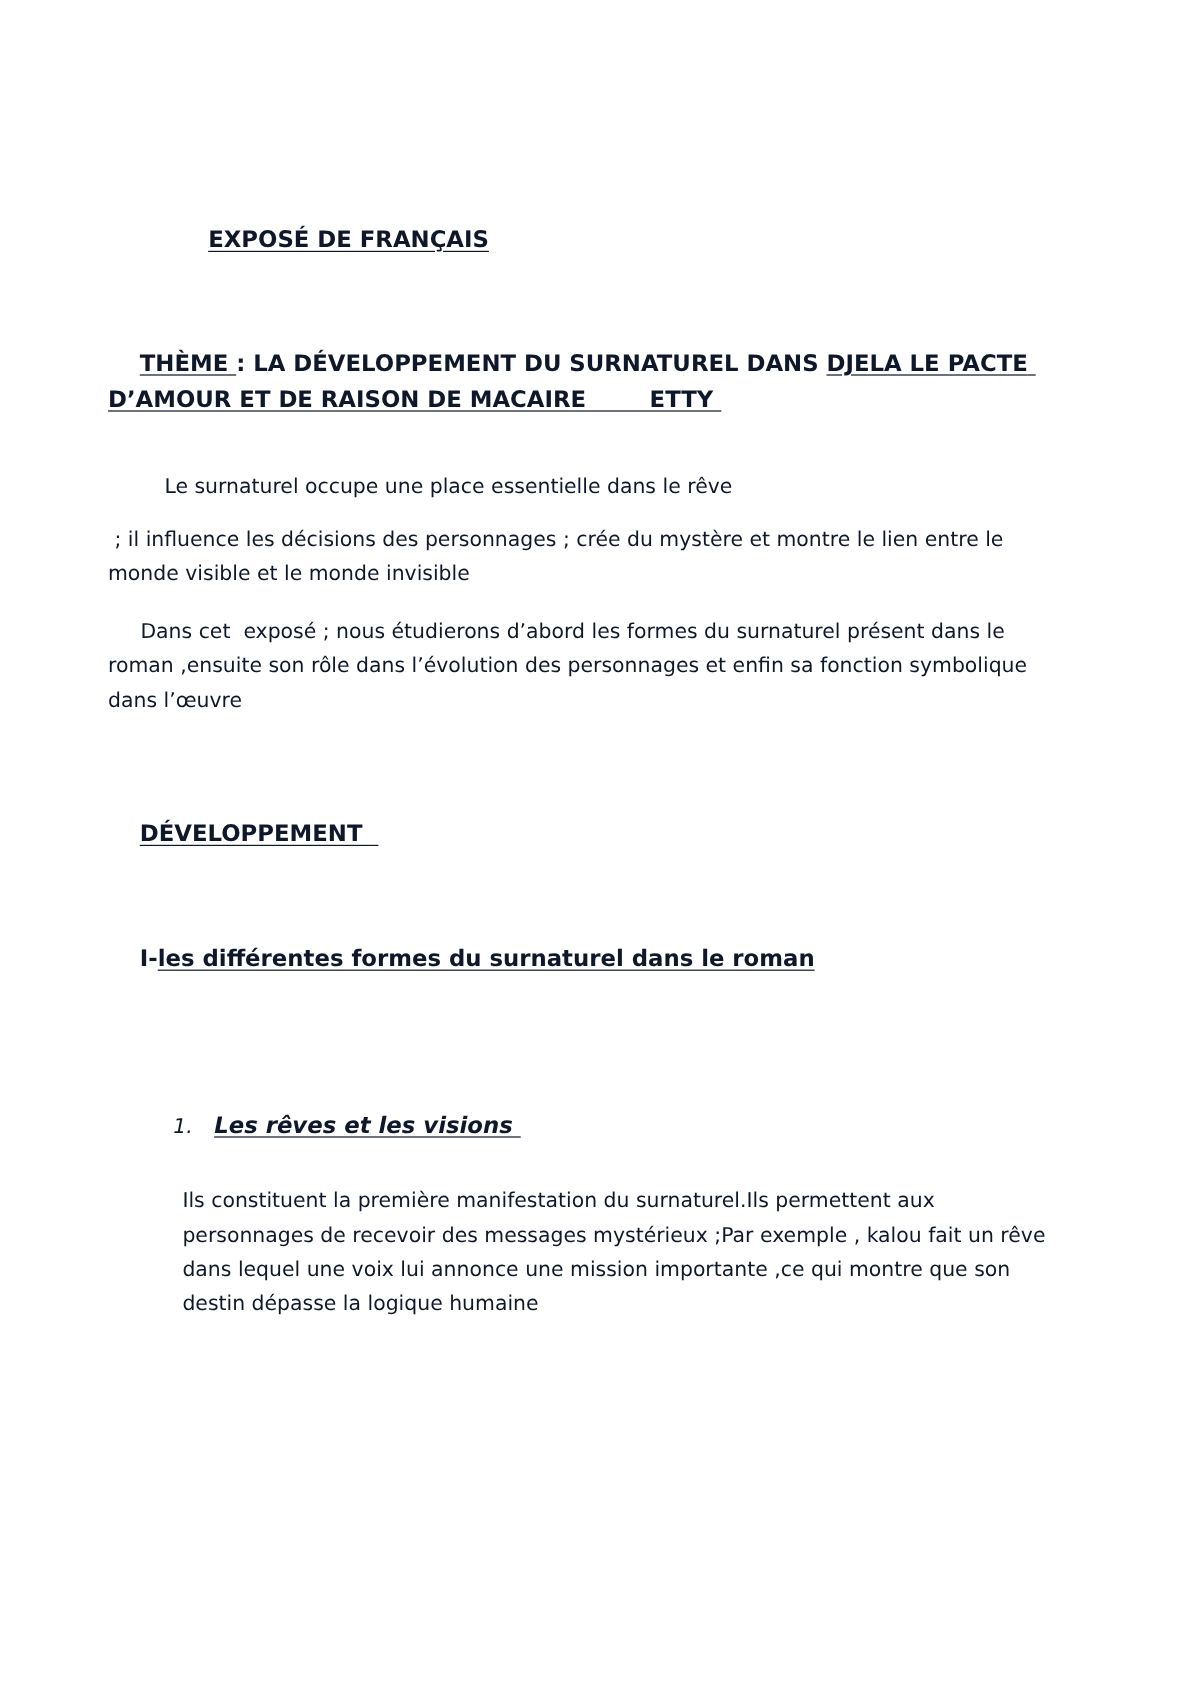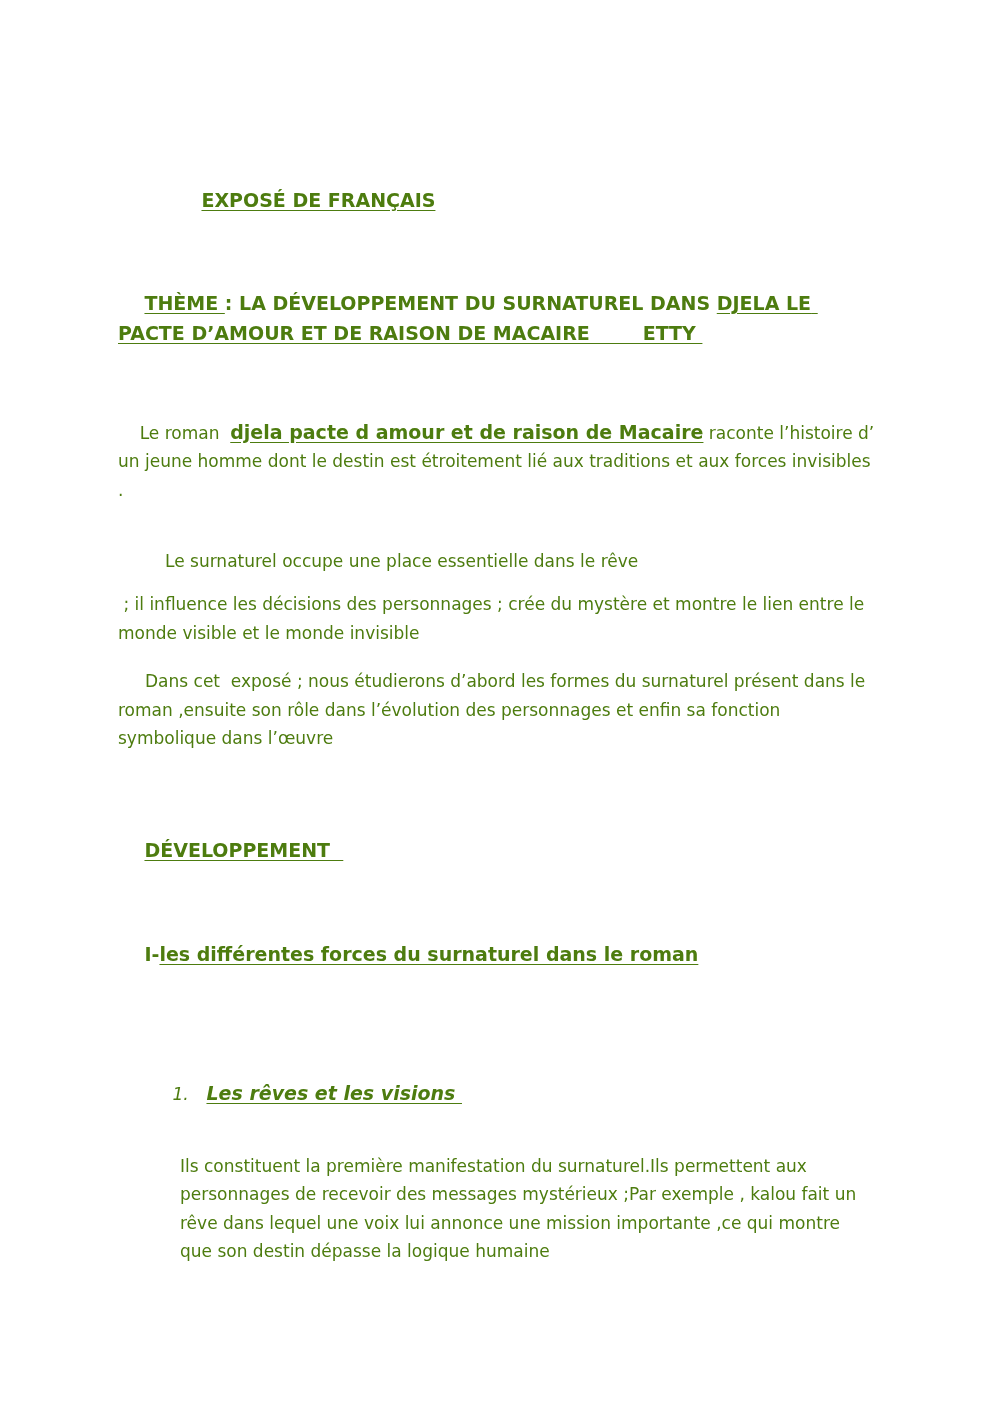--- a/index.html
+++ b/index.html
@@ -1,24 +1,24 @@
 <!DOCTYPE html>
 <html><head>
 <meta charset="utf-8">
 <style>
   html, body { margin: 0; padding: 0; background: #ffffff; }
   .page {
     position: relative;
     width: 993px;
     height: 1404px;
     background: #ffffff;
-    color: #4d7c0f;
+    color: #0f172a;
     font-family: "DejaVu Sans", "Liberation Sans", sans-serif;
     box-sizing: border-box;
-    padding: 155px 116px 0 118px;
+    padding: 155px 116px 0 90px;
     overflow: hidden;
   }
   
   .h {
     font-size: 19px;
     font-weight: bold;
     line-height: 30px;
     white-space: pre-wrap;
   }
   .ul { text-decoration: underline; text-underline-offset: 3px; }
@@ -51,52 +51,49 @@
     line-height: 30px;
     white-space: pre-wrap;
   }
   .list-row .num {
     display: inline-block;
     width: 34px;
     font-size: 17px;
     font-weight: normal;
   }
   .row-1 { margin-top: 49px; font-style: italic; }
-  .list-body { margin-top: 13px; margin-left: 62px; }
+  .list-body { margin-top: 3px; margin-left: 62px; }
 </style>
 </head>
 <body>
 
 <div class="page">
 
   <div class="h doc-title">
     <span class="ul">EXPOSÉ DE FRANÇAIS</span>
   </div>
 
   <div class="h theme">
     <span class="ul">THÈME </span><span>: LA DÉVELOPPEMENT DU SURNATUREL DANS </span><span class="ul">DJELA LE PACTE D’AMOUR ET DE RAISON DE MACAIRE        ETTY </span>
   </div>
 
 
-  <div class="p p1">
-    <span>Le roman  </span><span class="book">djela pacte d amour et de raison de Macaire</span><span> raconte l’histoire d’ un jeune homme dont le destin est étroitement lié aux traditions et aux forces invisibles .</span>
-  </div>
 
   <div class="p p2">Le surnaturel occupe une place essentielle dans le rêve</div>
 
   <div class="p p3"> ; il influence les décisions des personnages ; crée du mystère et montre le lien entre le monde visible et le monde invisible</div>
 
   <div class="p p4">Dans cet  exposé ; nous étudierons d’abord les formes du surnaturel présent dans le roman ,ensuite son rôle dans l’évolution des personnages et enfin sa fonction symbolique dans l’œuvre</div>
 
   <div class="h dev-heading">
     <span class="ul">DÉVELOPPEMENT  </span>
   </div>
 
   <div class="h part-line">
-    <span>I-</span><span class="ul">les différentes forces du surnaturel dans le roman</span>
+    <span>I-</span><span class="ul">les différentes formes du surnaturel dans le roman</span>
   </div>
 
   <div class="list-row row-1">
     <span class="num">1.</span><span class="ul">Les rêves et les visions </span>
   </div>
 
   <div class="p list-body">Ils constituent la première manifestation du surnaturel.Ils permettent aux personnages de recevoir des messages mystérieux ;Par exemple , kalou fait un rêve dans lequel une voix lui annonce une mission importante ,ce qui montre que son destin dépasse la logique humaine</div>
 
 </div>
 

